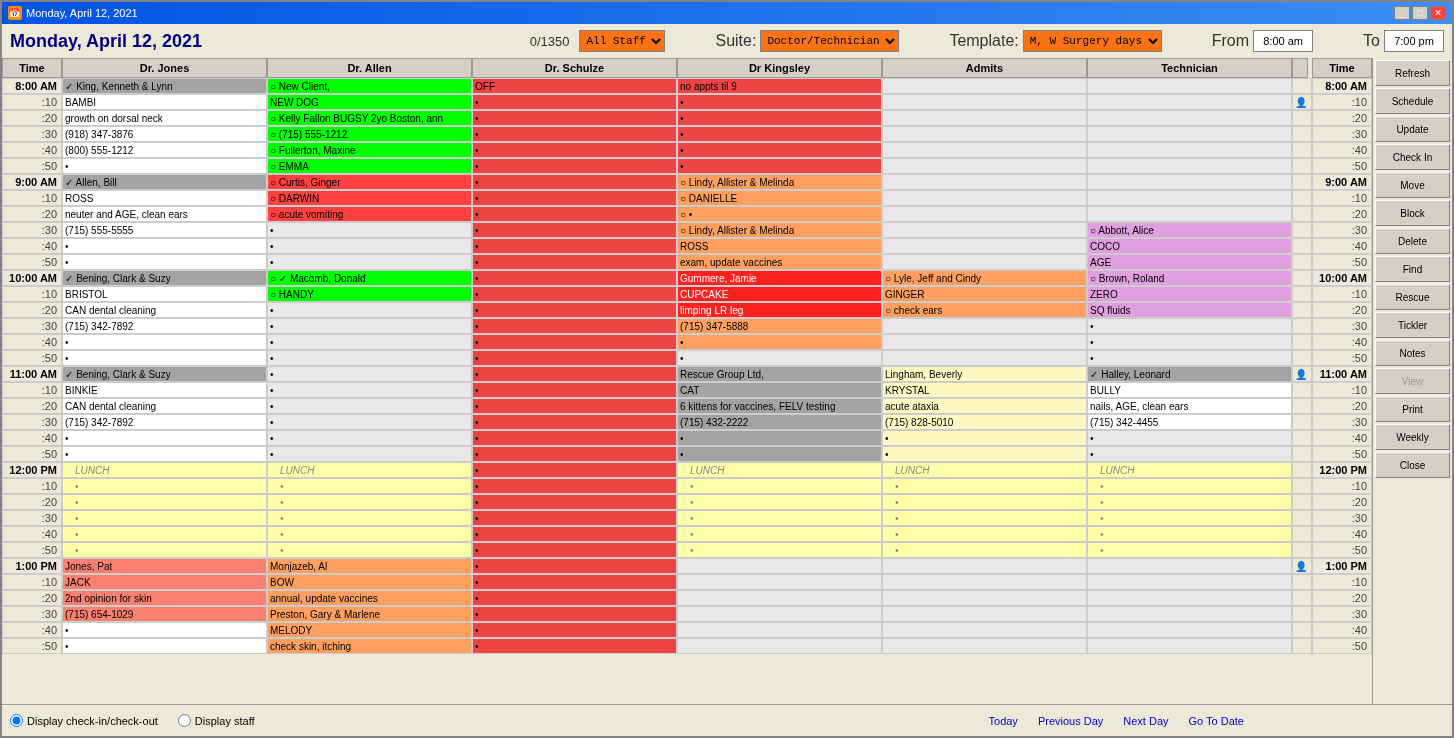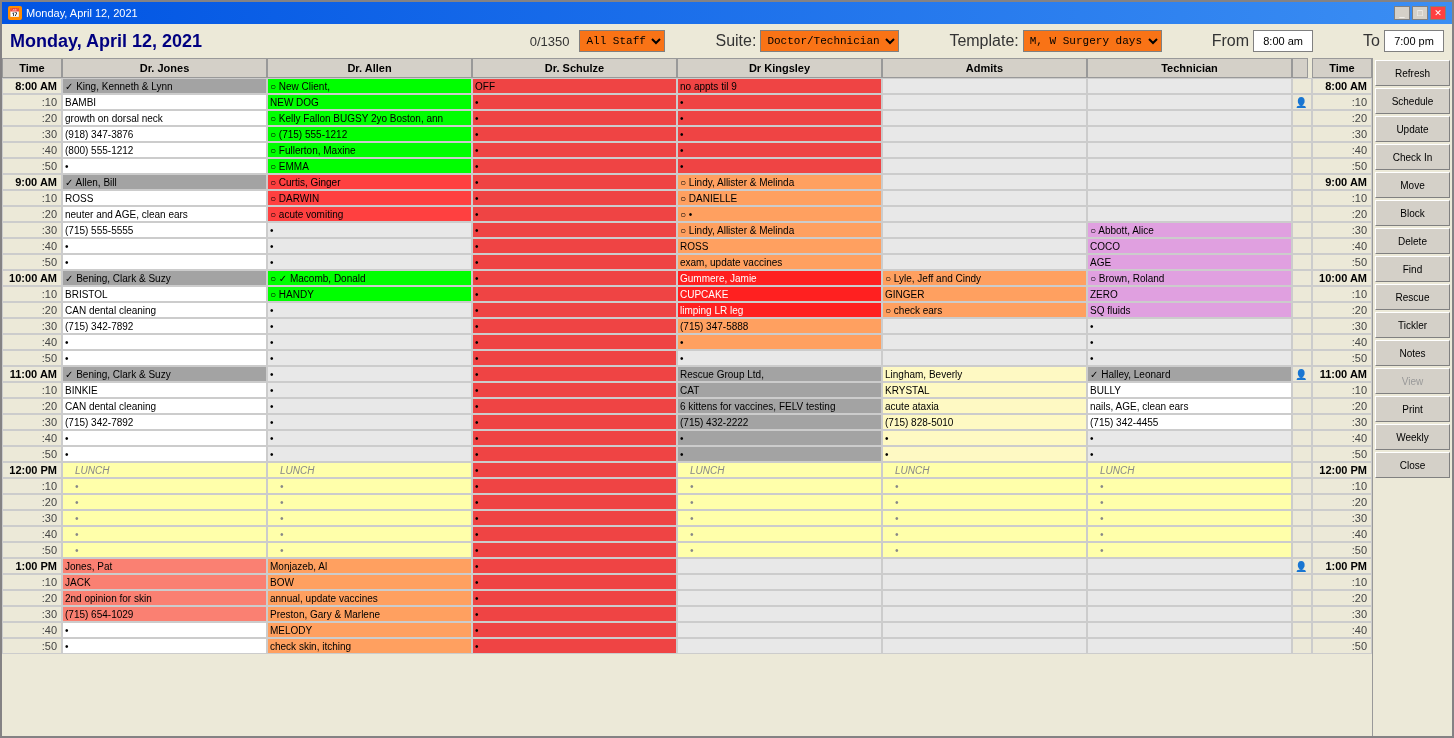--- a/index.html
+++ b/index.html
@@ -734,14 +734,30 @@
         <button class="sidebar-btn">Rescue</button>
         <button class="sidebar-btn">Tickler</button>
         <button class="sidebar-btn">Notes</button>
         <button class="sidebar-btn disabled">View</button>
         <button class="sidebar-btn">Print</button>
         <button class="sidebar-btn">Weekly</button>
         <button class="sidebar-btn">Close</button>
       </div>
     </div>
 
+    <div class="bottom-bar">
+      <div class="radio-group">
+        <input type="radio" name="display-mode" checked="" style="">
+        <span>Display check-in/check-out</span>
+      </div>
+      <div class="radio-group">
+        <input type="radio" name="display-mode" style="">
+        <span>Display staff</span>
+      </div>
+      <div class="nav-links">
+        <a class="nav-link">Today</a>
+        <a class="nav-link">Previous Day</a>
+        <a class="nav-link">Next Day</a>
+        <a class="nav-link">Go To Date</a>
+      </div>
+    </div>
   </div>
 </div>
 
 </body></html>

